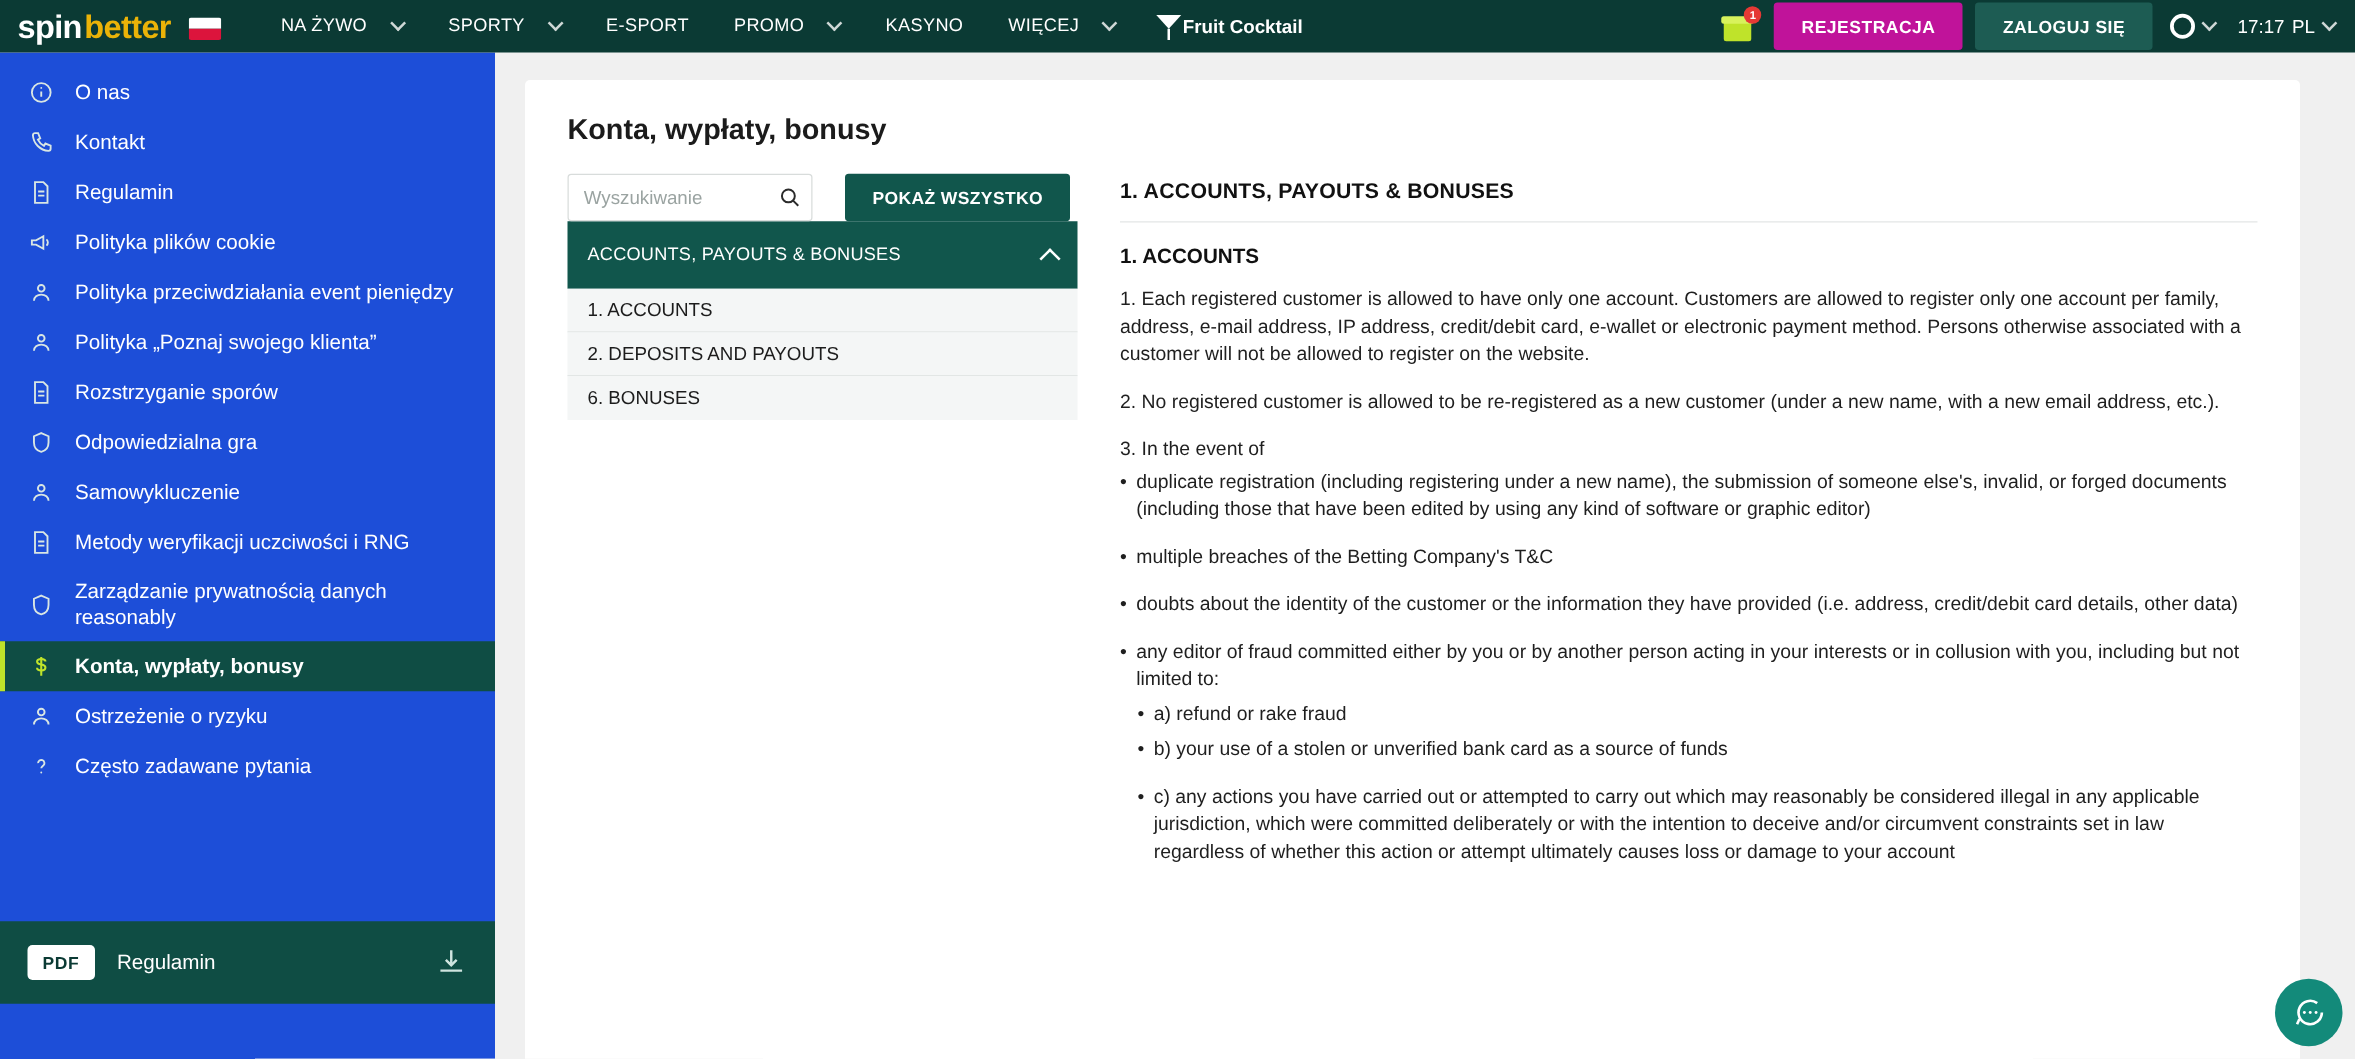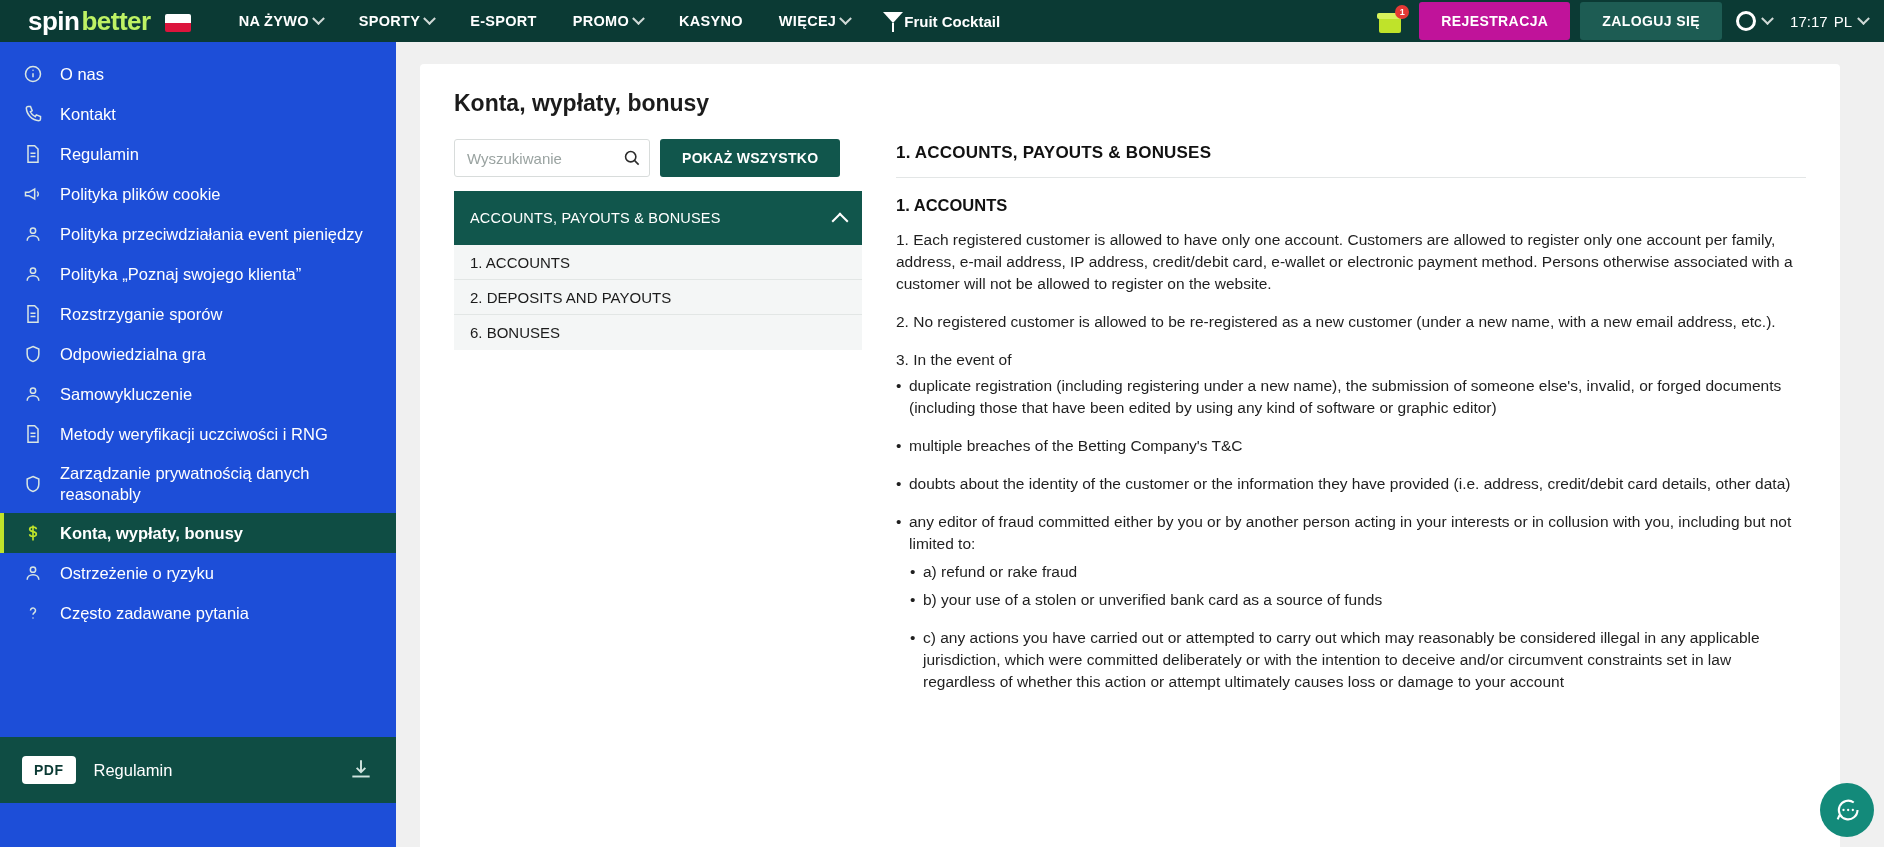--- a/index.html
+++ b/index.html
@@ -11,34 +11,34 @@
     background: #f0f0f0;
   }
   .page { position: relative; width: 1884px; height: 847px; background: #f0f0f0; }
 
   
   .topbar {
     position: absolute; top: 0; left: 0; width: 1884px; height: 42px;
     background: #0b3a34; display: flex; align-items: center;
     color: #ffffff; font-size: 15px; z-index: 20;
   }
-  .logo { display: flex; align-items: center; margin-left: 28px; font-size: 26px; font-weight: bold; letter-spacing: -0.5px; }
+  .logo { display: flex; align-items: center; margin-left: 14px; font-size: 26px; font-weight: bold; letter-spacing: -0.5px; }
   .logo .spin { color: #ffffff; }
-  .logo .better { color: #bef264; margin-left: 2px; }
+  .logo .better { color: #eab308; margin-left: 2px; }
   .flag {
     width: 26px; height: 18px; margin-left: 14px; border-radius: 2px; overflow: hidden;
     display: inline-block; position: relative; top: 2px; flex: none;
   }
   .flag .w { position: absolute; top: 0; left: 0; right: 0; height: 9px; background: #ffffff; }
   .flag .r { position: absolute; bottom: 0; left: 0; right: 0; height: 9px; background: #dc143c; }
 
   .navitems { display: flex; align-items: center; margin-left: 30px; height: 42px; }
   .navitem {
-    display: flex; align-items: center; gap: 5px; padding: 0 18px; height: 42px;
-    font-size: 14.5px; font-weight: bold; letter-spacing: .3px; white-space: nowrap;
+    display: flex; align-items: center; gap: 20px; padding: 0 18px; height: 42px;
+    font-size: 14.5px; font-weight: normal; letter-spacing: .3px; white-space: nowrap;
     color: #ffffff; cursor: pointer;
   }
   .caret { display: inline-block; width: 9px; height: 9px; border-right: 2px solid #cfd8d6; border-bottom: 2px solid #cfd8d6; transform: rotate(45deg) translate(-2px,-2px); }
   .cocktail { display: flex; align-items: center; padding: 0 14px; }
   .cocktail-glass { width: 22px; height: 22px; position: relative; }
   .cocktail-glass:before {
     content: ""; position: absolute; top: 2px; left: 1px; width: 0; height: 0;
     border-left: 10px solid transparent; border-right: 10px solid transparent; border-top: 11px solid #ffffff;
   }
   .cocktail-glass:after {
@@ -110,21 +110,21 @@
   .card {
     background: #ffffff; width: 1420px; height: 790px; border-radius: 4px;
     padding: 26px 34px; position: relative; overflow: hidden;
   }
   .card-title { font-size: 23px; font-weight: bold; color: #1b1b1b; margin: 0 0 22px 0; }
 
   .twocol { display: flex; gap: 34px; }
   .leftcol { width: 408px; flex: none; }
   .rightcol { flex: 1; padding-top: 4px; }
 
-  .searchrow { display: flex; gap: 10px; margin-bottom: 14px; }
+  .searchrow { display: flex; gap: 26px; }
   .searchwrap { position: relative; width: 196px; }
   .search-input {
     width: 196px; height: 38px; border: 1px solid #d8dcdb; border-radius: 3px;
     padding: 0 34px 0 12px; font-size: 15px; color: #333; background: #fff;
     font-family: "Liberation Sans", sans-serif;
   }
   .search-input::placeholder { color: #9aa3a1; }
   .search-icon { position: absolute; right: 9px; top: 9px; width: 19px; height: 19px; color: #2b2b2b; }
   .btn-showall {
     height: 38px; background: #11564c; color: #ffffff; border: none; border-radius: 3px;

